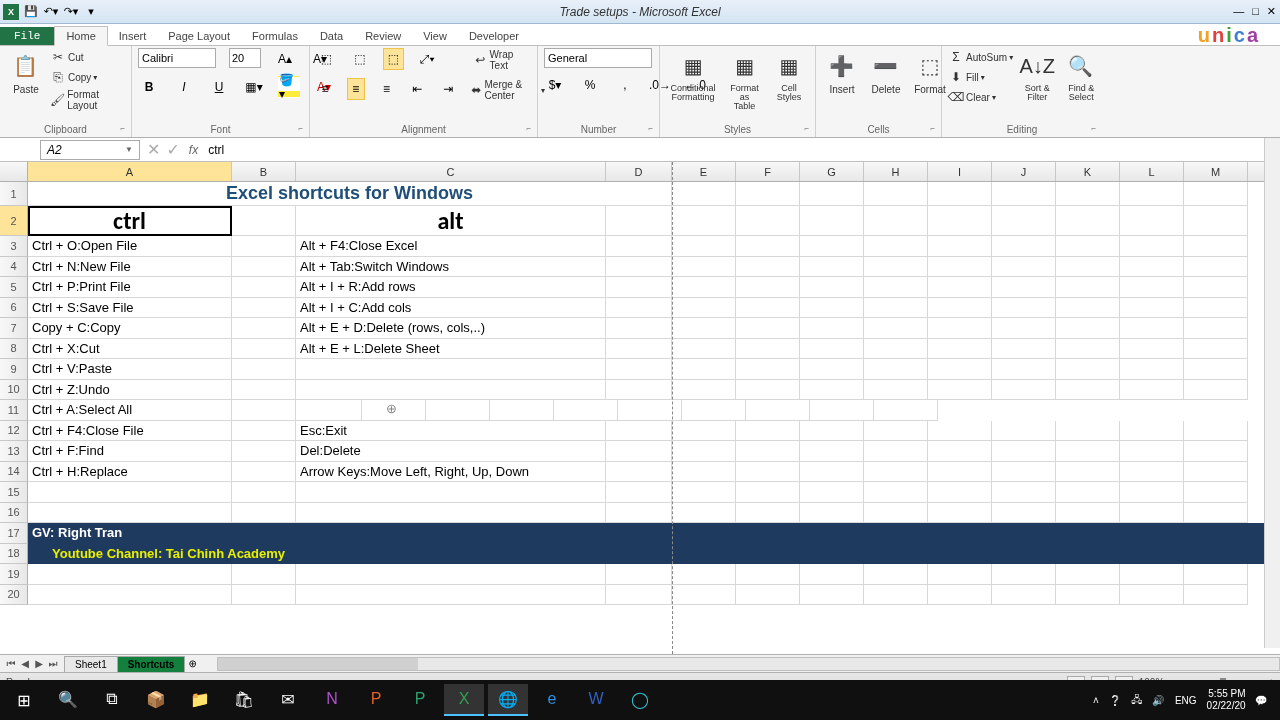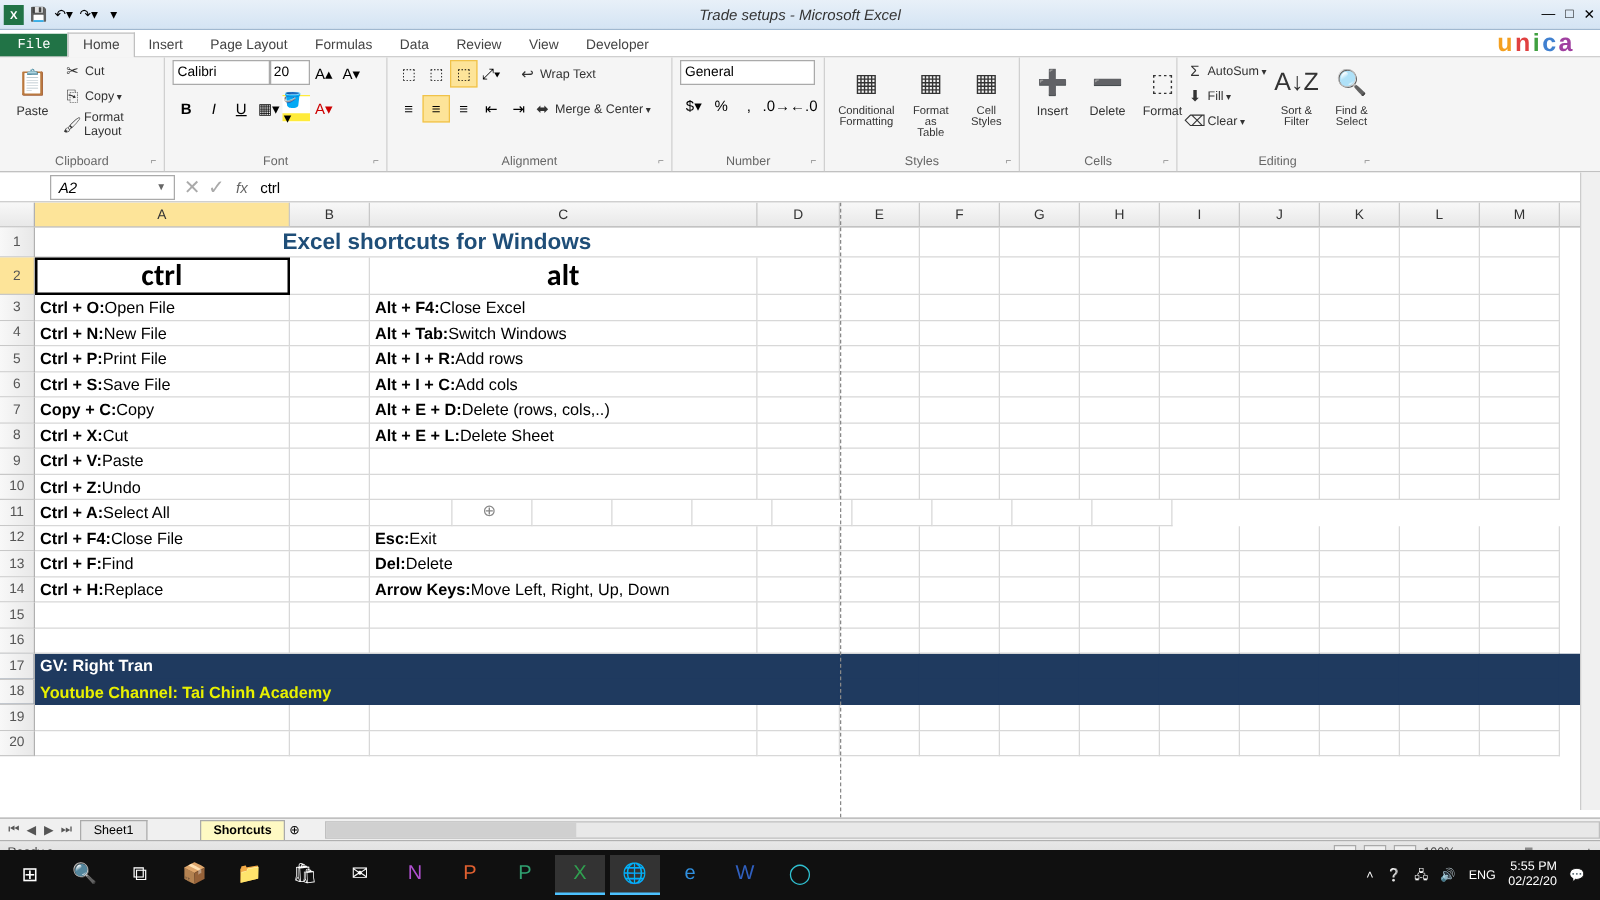--- a/index.html
+++ b/index.html
@@ -29,21 +29,21 @@
 .ribbon { height: 92px; background: #f5f5f5; display: flex; border-bottom: 1px solid #b0b0b0; }
 .rgroup { border-right: 1px solid #d0d0d0; padding: 2px 6px 0; display: flex; flex-direction: column; justify-content: space-between; }
 .rgroup-body { display: flex; align-items: flex-start; gap: 4px; flex: 1; }
 .rgroup-label { text-align: center; font-size: 10px; color: #666; padding: 2px 0; position: relative; }
 .rgroup-label::after { content: "⌐"; position: absolute; right: 0; font-size: 8px; color: #888; }
 .big-btn { display: flex; flex-direction: column; align-items: center; gap: 2px; padding: 2px 4px; font-size: 10px; color: #333; }
 .big-btn .ico { width: 32px; height: 32px; display: flex; align-items: center; justify-content: center; font-size: 20px; }
 .sm-row { display: flex; align-items: center; gap: 2px; font-size: 10px; color: #333; padding: 1px 0; }
 .sm-ico { width: 16px; height: 16px; display: flex; align-items: center; justify-content: center; font-size: 12px; }
 .vstack { display: flex; flex-direction: column; gap: 2px; }
-.hstack { display: flex; gap: 0; }
+.hstack { display: flex; gap: 13px; }
 .font-select { width: 78px; height: 20px; font-size: 11px; border: 1px solid #aaa; background: #fff; padding: 0 3px; }
 .size-select { width: 32px; height: 20px; font-size: 11px; border: 1px solid #aaa; background: #fff; padding: 0 2px; }
 .btn-sq { width: 22px; height: 22px; border: 1px solid transparent; display: flex; align-items: center; justify-content: center; font-size: 12px; }
 .btn-sq.active { background: #fde499; border-color: #f0c24a; }
 .nfmt-select { width: 108px; height: 20px; font-size: 11px; border: 1px solid #aaa; background: #fff; padding: 0 3px; }
 
 
 .fbar { height: 24px; display: flex; align-items: center; border-bottom: 1px solid #c0c0c0; background: #fff; }
 .namebox { width: 100px; height: 20px; border: 1px solid #aaa; margin: 0 4px 0 40px; font-size: 12px; padding: 0 6px; background: #fff; display: flex; align-items: center; justify-content: space-between; font-style: italic; }
 .namebox .dd { font-size: 8px; color: #666; }
@@ -58,34 +58,34 @@
 .colh.sel { background: #fde499; }
 .rowh { width: 28px; border-right: 1px solid #b0b0b0; border-bottom: 1px solid #c8c8c8; background: linear-gradient(to right,#f8f8f8,#e8e8e8); text-align: center; font-size: 11px; color: #555; display: flex; align-items: center; justify-content: center; }
 .rowh.sel { background: #fde499; }
 .grid-body { position: relative; }
 .row { display: flex; height: 20.5px; }
 .cell { border-right: 1px solid #d8d8d8; border-bottom: 1px solid #d8d8d8; font-size: 13px; padding: 0 4px; display: flex; align-items: center; overflow: visible; white-space: nowrap; }
 .row.r1 { height: 24px; }
 .row.r2 { height: 30px; }
 .cell.title { font-size: 18px; font-weight: bold; color: #1f4e78; justify-content: center; }
 .cell.hdr { font-size: 24px; font-weight: bold; color: #000; justify-content: center; font-family: Calibri, sans-serif; }
-.cell .b { font-weight: bold; }
+.cell .b { font-weight: normal; }
 .selected-cell { position: absolute; border: 2px solid #000; background: transparent; pointer-events: none; }
 .dashed-border { position: absolute; border-right: 1px dashed #888; top: 0; height: 100%; pointer-events: none; }
 .cursor-cross { position: absolute; font-size: 13px; color: #888; pointer-events: none; }
 .hl-row { background: #1f3a5f; color: #fff; }
 .hl-row .cell { color: #e8f000; font-weight: bold; border-color: #1f3a5f; }
 .hl-row .cell.gv { color: #fff; }
 
 
 .sheet-tabs { height: 18px; background: #f0f0f0; display: flex; align-items: center; border-top: 1px solid #b0b0b0; font-size: 10px; }
 .nav-btns { display: flex; gap: 0; padding: 0 4px; }
 .nav-btn { width: 14px; text-align: center; color: #555; cursor: pointer; }
 .stab { padding: 2px 10px; background: #e8e8e8; border: 1px solid #aaa; border-bottom: none; margin-right: -1px; cursor: pointer; }
-.stab.active { background: #fef9c3; font-weight: bold; margin-left: 43px; }
+.stab.active { background: #15803d; font-weight: bold; }
 .hscroll { flex: 1; margin-left: 20px; position: relative; height: 14px; background: #e8e8e8; border: 1px solid #c0c0c0; }
 .hscroll-thumb { position: absolute; left: 0; width: 200px; height: 100%; background: #d0d0d0; }
 
 
 .statusbar { height: 20px; background: linear-gradient(#e8e8e8,#d8d8d8); display: flex; align-items: center; font-size: 10px; color: #444; padding: 0 6px; justify-content: space-between; border-top: 1px solid #b0b0b0; }
 .status-right { display: flex; align-items: center; gap: 6px; }
 .view-btn { width: 18px; height: 14px; border: 1px solid #aaa; background: #f0f0f0; }
 .zoom-slider { width: 80px; height: 4px; background: #ccc; position: relative; }
 .zoom-thumb { position: absolute; left: 38px; top: -3px; width: 6px; height: 10px; background: #888; }
 
@@ -591,21 +591,21 @@
         <div class="cell cG"></div>
         <div class="cell cH"></div>
         <div class="cell cI"></div>
         <div class="cell cJ"></div>
         <div class="cell cK"></div>
         <div class="cell cL"></div>
         <div class="cell cM"></div>
       </div>
       <div class="row hl-row">
         <div class="rowh">18</div>
-        <div class="cell" style="width: 644px;">Youtube Channel: Tai Chinh Academy</div>
+        <div class="cell" style="width: 644px; margin-left: 20px;">Youtube Channel: Tai Chinh Academy</div>
         <div class="cell cE"></div>
         <div class="cell cF"></div>
         <div class="cell cG"></div>
         <div class="cell cH"></div>
         <div class="cell cI"></div>
         <div class="cell cJ"></div>
         <div class="cell cK"></div>
         <div class="cell cL"></div>
         <div class="cell cM"></div>
       </div>

